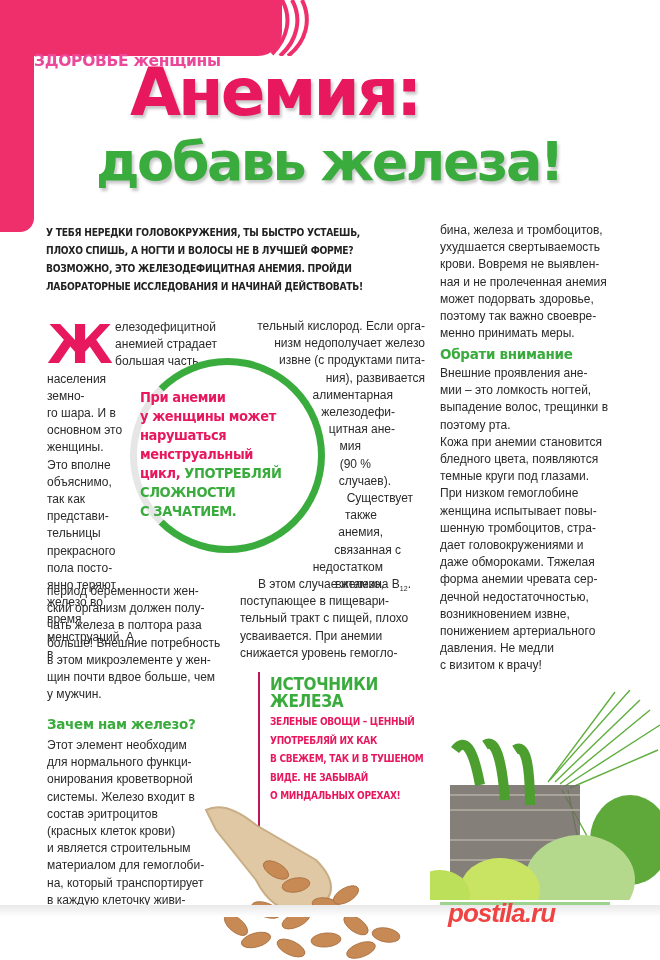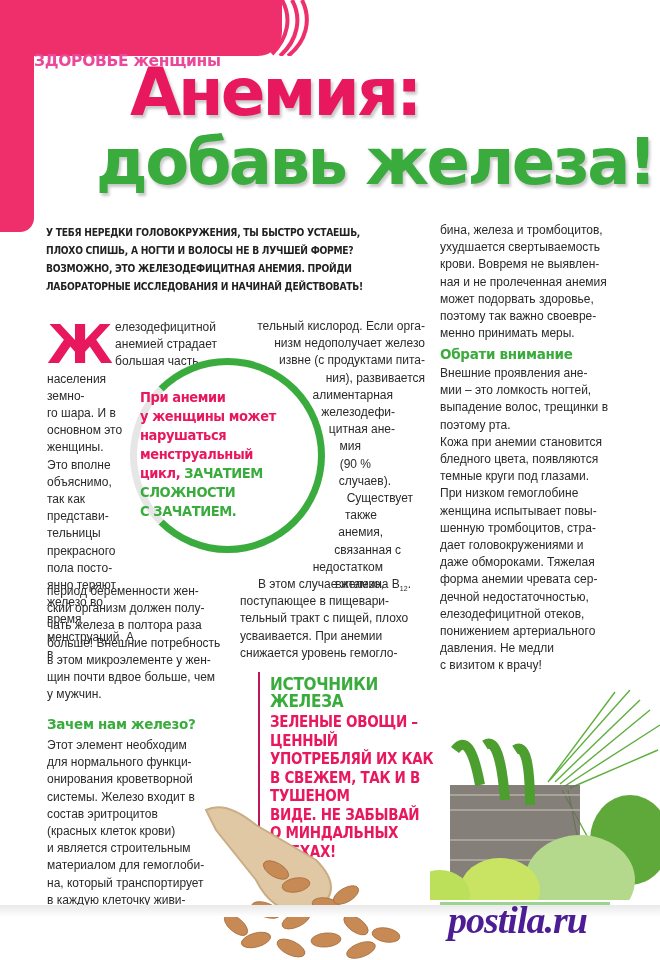--- a/index.html
+++ b/index.html
@@ -10,21 +10,21 @@
 
   
   .band-top { position: absolute; left: 0; top: 0; width: 282px; height: 56px; background: #ee2f6b; border-bottom-right-radius: 24px; }
   .band-left { position: absolute; left: 0; top: 0; width: 34px; height: 232px; background: #ee2f6b; border-bottom-right-radius: 14px; }
   .band-inner { position: absolute; left: 34px; top: 56px; width: 248px; height: 180px; background: #fff; border-top-left-radius: 10px; }
   .swoosh { position: absolute; left: 270px; top: 0; width: 60px; height: 56px; }
 
   .section-label { position: absolute; left: 34px; top: 27px; font-family: "DejaVu Sans", sans-serif; font-weight: bold; font-size: 15.5px; color: #ec4899; letter-spacing: -0.3px; margin-top: 25px; }
 
   .title-1 { position: absolute; left: 130px; top: 58px; font-family: "DejaVu Sans", sans-serif; font-weight: bold; font-size: 66px; line-height: 70px; color: #e8185f; letter-spacing: -3px; text-shadow: 2px 3px 3px rgba(0,0,0,0.22); }
-  .title-2 { position: absolute; left: 96px; top: 132px; font-family: "DejaVu Sans", sans-serif; font-weight: bold; font-size: 64px; line-height: 60px; color: #3aab3d; letter-spacing: -2.5px; text-shadow: 2px 3px 3px rgba(0,0,0,0.22); }
+  .title-2 { position: absolute; left: 96px; top: 132px; font-family: "DejaVu Sans", sans-serif; font-weight: bold; font-size: 54px; line-height: 60px; color: #3aab3d; letter-spacing: -2.5px; text-shadow: 2px 3px 3px rgba(0,0,0,0.22); }
 
   .lead { position: absolute; left: 46px; top: 224px; width: 372px; font-family: "DejaVu Sans Condensed", "DejaVu Sans", sans-serif; font-weight: bold; font-size: 10.2px; line-height: 18px; color: #222; letter-spacing: -0.25px; text-transform: uppercase; }
 
   .body-text { font-family: "Liberation Sans", sans-serif; font-size: 12px; line-height: 17.2px; color: #2a2a2a; }
 
   
   .col1 { position: absolute; left: 47px; top: 319px; width: 196px; }
   .dropcap { float: left; font-family: "DejaVu Sans", sans-serif; font-weight: bold; font-size: 54px; line-height: 48px; color: #e8185f; margin-right: 4px; margin-top: 2px; letter-spacing: -2px; }
   .col1-top { width: 196px; }
   .col1-narrow { width: 92px; }
@@ -47,29 +47,29 @@
   
   .quote-circle { position: absolute; left: 130px; top: 358px; width: 195px; height: 195px; border-radius: 50%; background: #fff; border: 7px solid #3aab3d; border-left-color: transparent; border-top-color: #3aab3d; box-shadow: 0 0 0 0 transparent; }
   .quote-circle::before { content: ""; position: absolute; inset: -7px; border-radius: 50%; border: 7px solid transparent; border-left-color: #e6e6e6; }
   .quote-text { position: absolute; left: 140px; top: 388px; width: 182px; text-align: left; font-family: "DejaVu Sans Condensed", "DejaVu Sans", sans-serif; font-weight: bold; font-size: 14.5px; line-height: 19px; letter-spacing: -0.4px; }
   .q-pink { color: #e8185f; }
   .q-green { color: #3aab3d; }
 
   
   .sources { position: absolute; left: 258px; top: 672px; width: 192px; height: 160px; background: #fff; border-left: 2px solid #be185d; padding: 4px 0 0 10px; }
   .sources-title { font-family: "DejaVu Sans Condensed", "DejaVu Sans", sans-serif; font-weight: bold; font-size: 17px; line-height: 16.5px; color: #3aab3d; letter-spacing: -0.3px; }
-  .sources-text { margin-top: 4px; font-family: "DejaVu Sans Condensed", "DejaVu Sans", sans-serif; font-weight: bold; font-size: 15px; line-height: 18.5px; color: #e8185f; text-transform: uppercase; letter-spacing: -0.3px; }
+  .sources-text { margin-top: 4px; font-family: "DejaVu Sans Condensed", "DejaVu Sans", sans-serif; font-weight: bold; font-size: 10px; line-height: 18.5px; color: #e8185f; text-transform: uppercase; letter-spacing: -0.3px; }
 
   
   .veg-photo { position: absolute; left: 430px; top: 690px; width: 230px; height: 210px; }
   .almond-photo { position: absolute; left: 196px; top: 800px; width: 240px; height: 160px; }
   .bottom-shadow { position: absolute; left: 0; top: 905px; width: 660px; height: 12px; background: linear-gradient(#e9e9e9, #ffffff); }
   .green-strip { position: absolute; left: 440px; top: 902px; width: 170px; height: 3px; background: #9bd38f; }
 
-  .watermark { position: absolute; left: 448px; top: 898px; font-family: Liberation Serif, serif; font-style: italic; font-weight: bold; font-size: 38px; color: #4c1d95; letter-spacing: -1px; }
+  .watermark { position: absolute; left: 448px; top: 898px; font-family: Liberation Sans, sans-serif; font-style: italic; font-weight: bold; font-size: 26px; color: #ef4444; letter-spacing: -1px; }
 
   sub { font-size: 7px; vertical-align: sub; }
 </style>
 </head>
 <body>
 
 <div class="page">
 
   <div class="band-left"></div>
   <div class="band-top"></div>
@@ -163,21 +163,21 @@
     <div>усваивается. При анемии</div>
     <div>снижается уровень гемогло-</div>
   </div>
 
   <div class="quote-circle"></div>
   <div class="quote-text">
     <div class="q-pink">При анемии</div>
     <div class="q-pink">у женщины может</div>
     <div class="q-pink">нарушаться</div>
     <div class="q-pink">менструальный</div>
-    <div><span class="q-pink">цикл, </span><span class="q-green">ЗАЧАТИЕМ</span></div>
+    <div><span class="q-pink">цикл, </span><span class="q-green">УПОТРЕБЛЯЙ</span></div>
     <div class="q-green">СЛОЖНОСТИ</div>
     <div class="q-green">С ЗАЧАТИЕМ.</div>
   </div>
 
   <div class="col3-top body-text">
     <div>бина, железа и тромбоцитов,</div>
     <div>ухудшается свертываемость</div>
     <div>крови. Вовремя не выявлен-</div>
     <div>ная и не пролеченная анемия</div>
     <div>может подорвать здоровье,</div>
@@ -193,21 +193,21 @@
     <div>Кожа при анемии становится</div>
     <div>бледного цвета, появляются</div>
     <div>темные круги под глазами.</div>
     <div>При низком гемоглобине</div>
     <div>женщина испытывает повы-</div>
     <div>шенную тромбоцитов, стра-</div>
     <div>дает головокружениями и</div>
     <div>даже обмороками. Тяжелая</div>
     <div>форма анемии чревата сер-</div>
     <div>дечной недостаточностью,</div>
-    <div>елезодефицитной отеков,</div>
+    <div>возникновением извне,</div>
     <div>понижением артериального</div>
     <div>давления. Не медли</div>
     <div>с визитом к врачу!</div>
   </div>
 
   <svg class="veg-photo" viewBox="0 0 230 210">
     <g stroke="#5fae3e" stroke-width="1.4" fill="none">
       <path d="M120 90 L200 0"></path>
         <path d="M125 92 L210 10"></path>
         <path d="M130 94 L220 20"></path>

